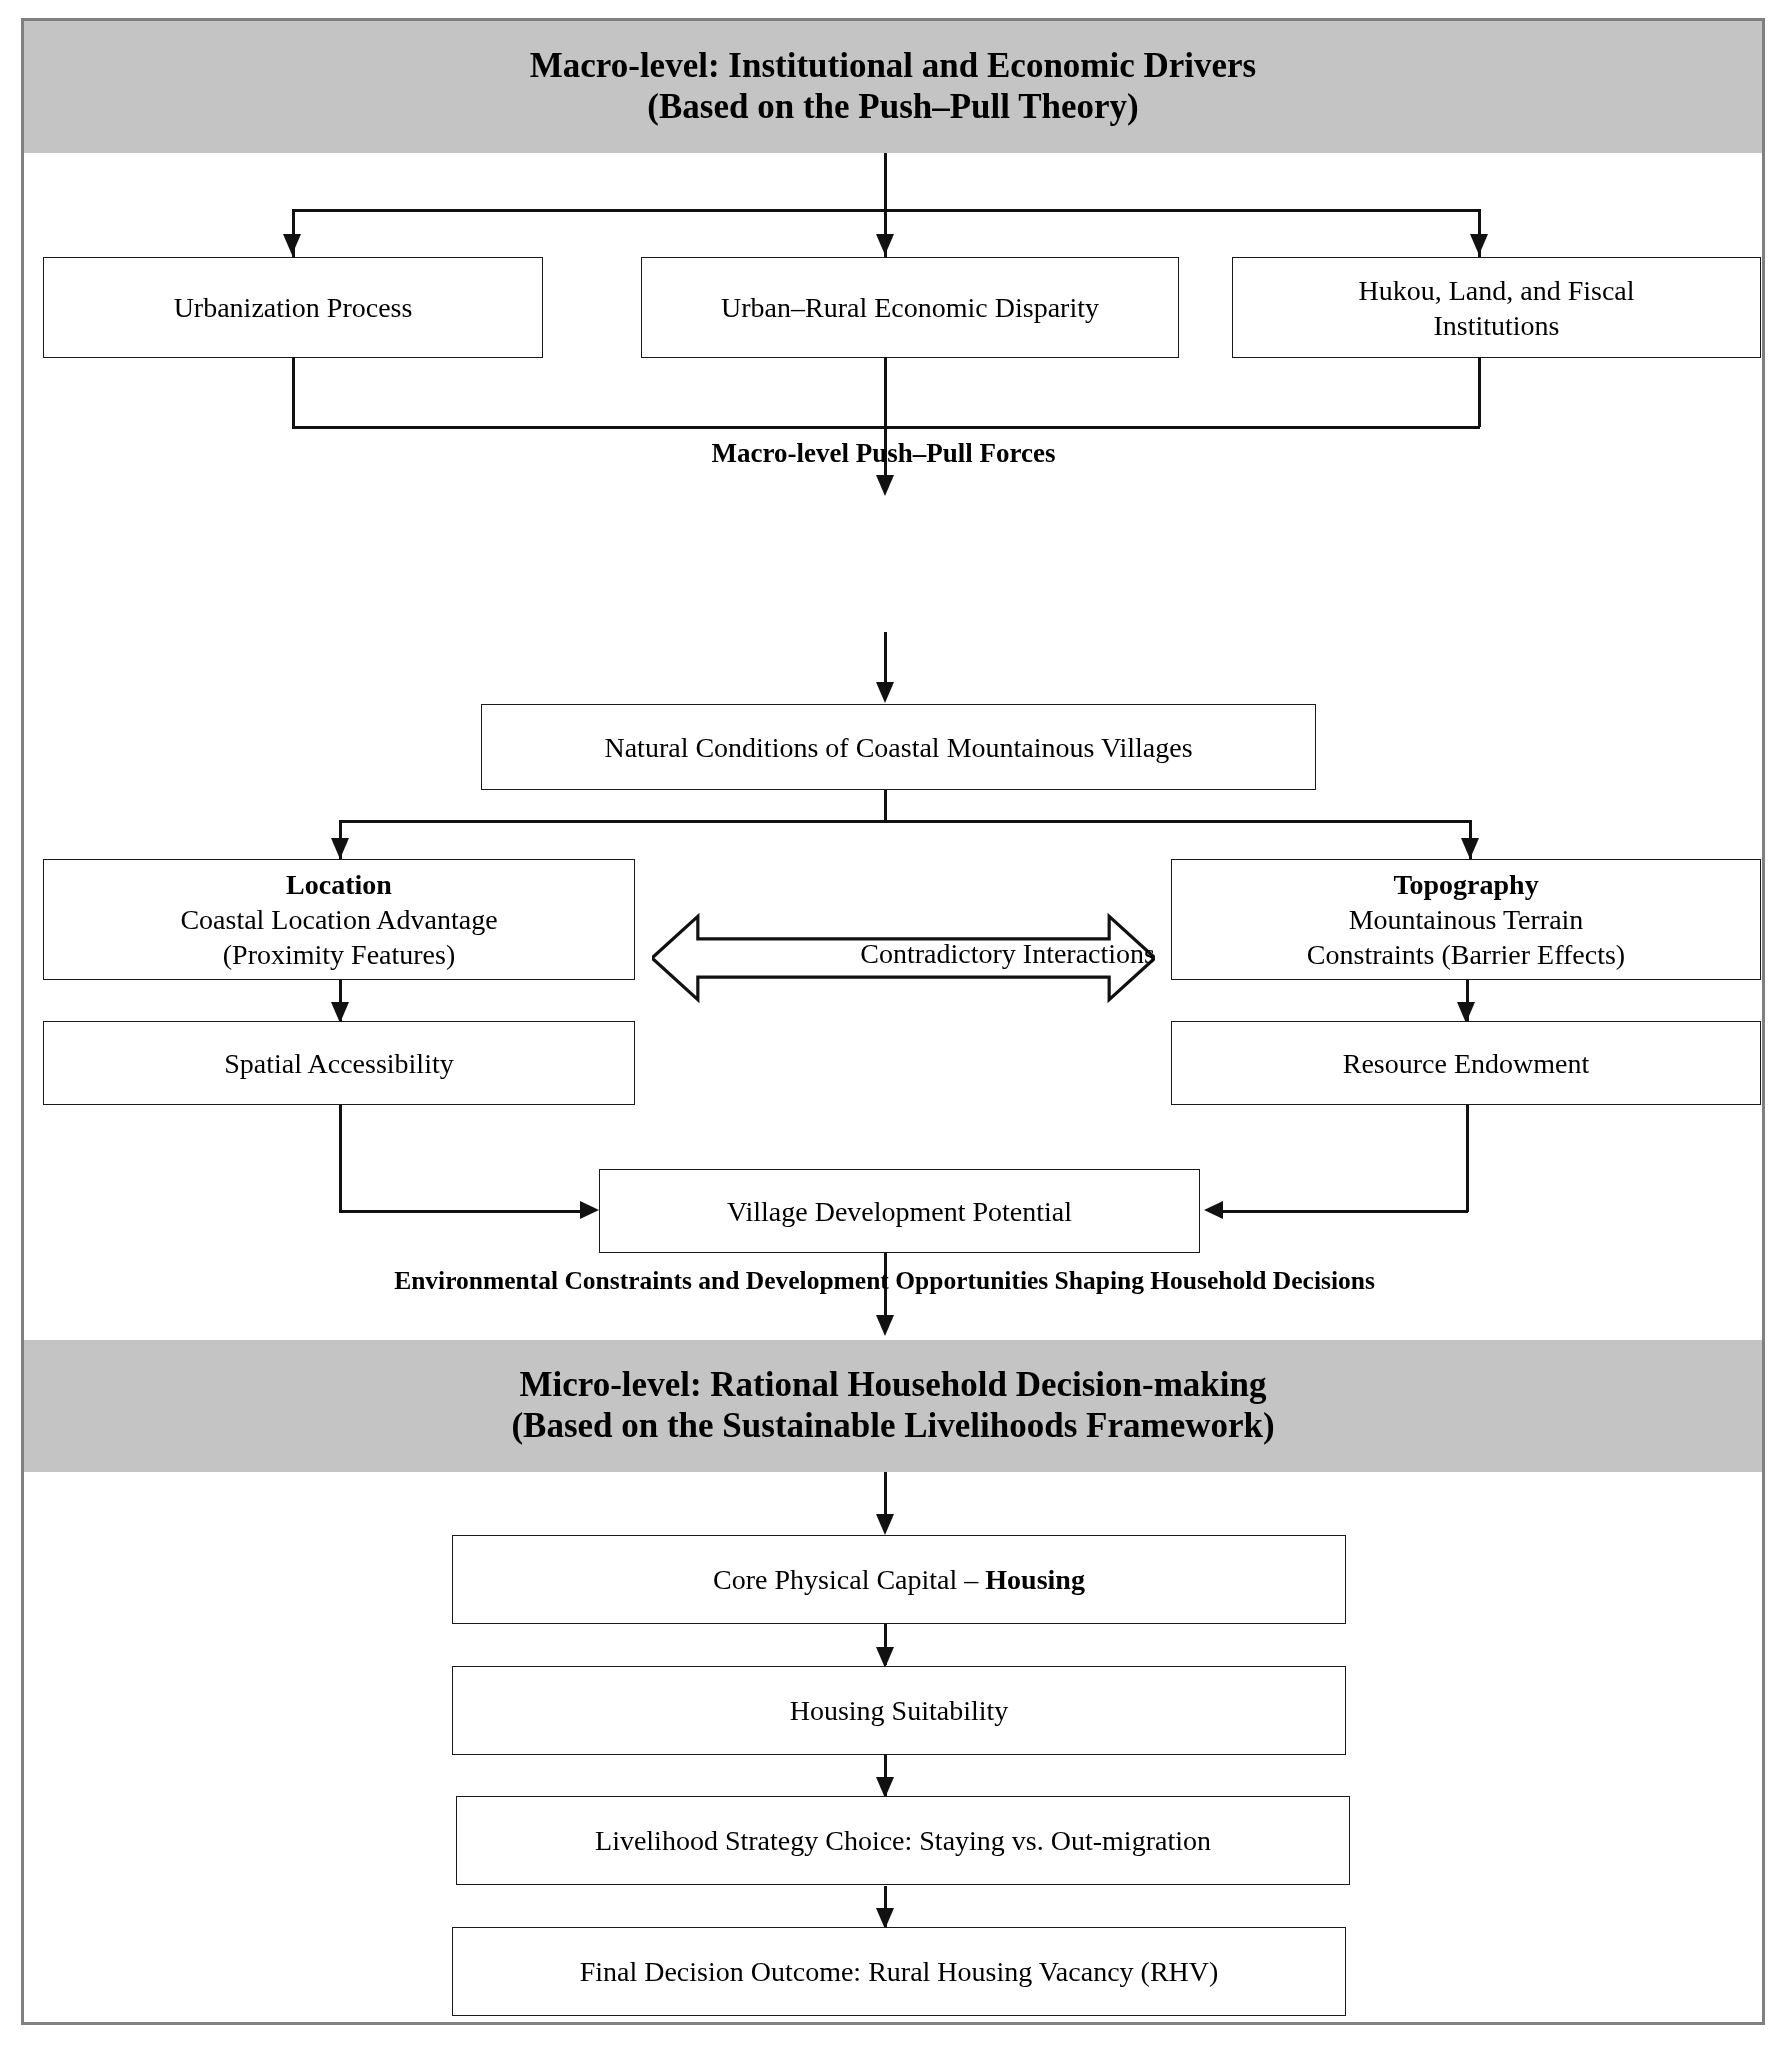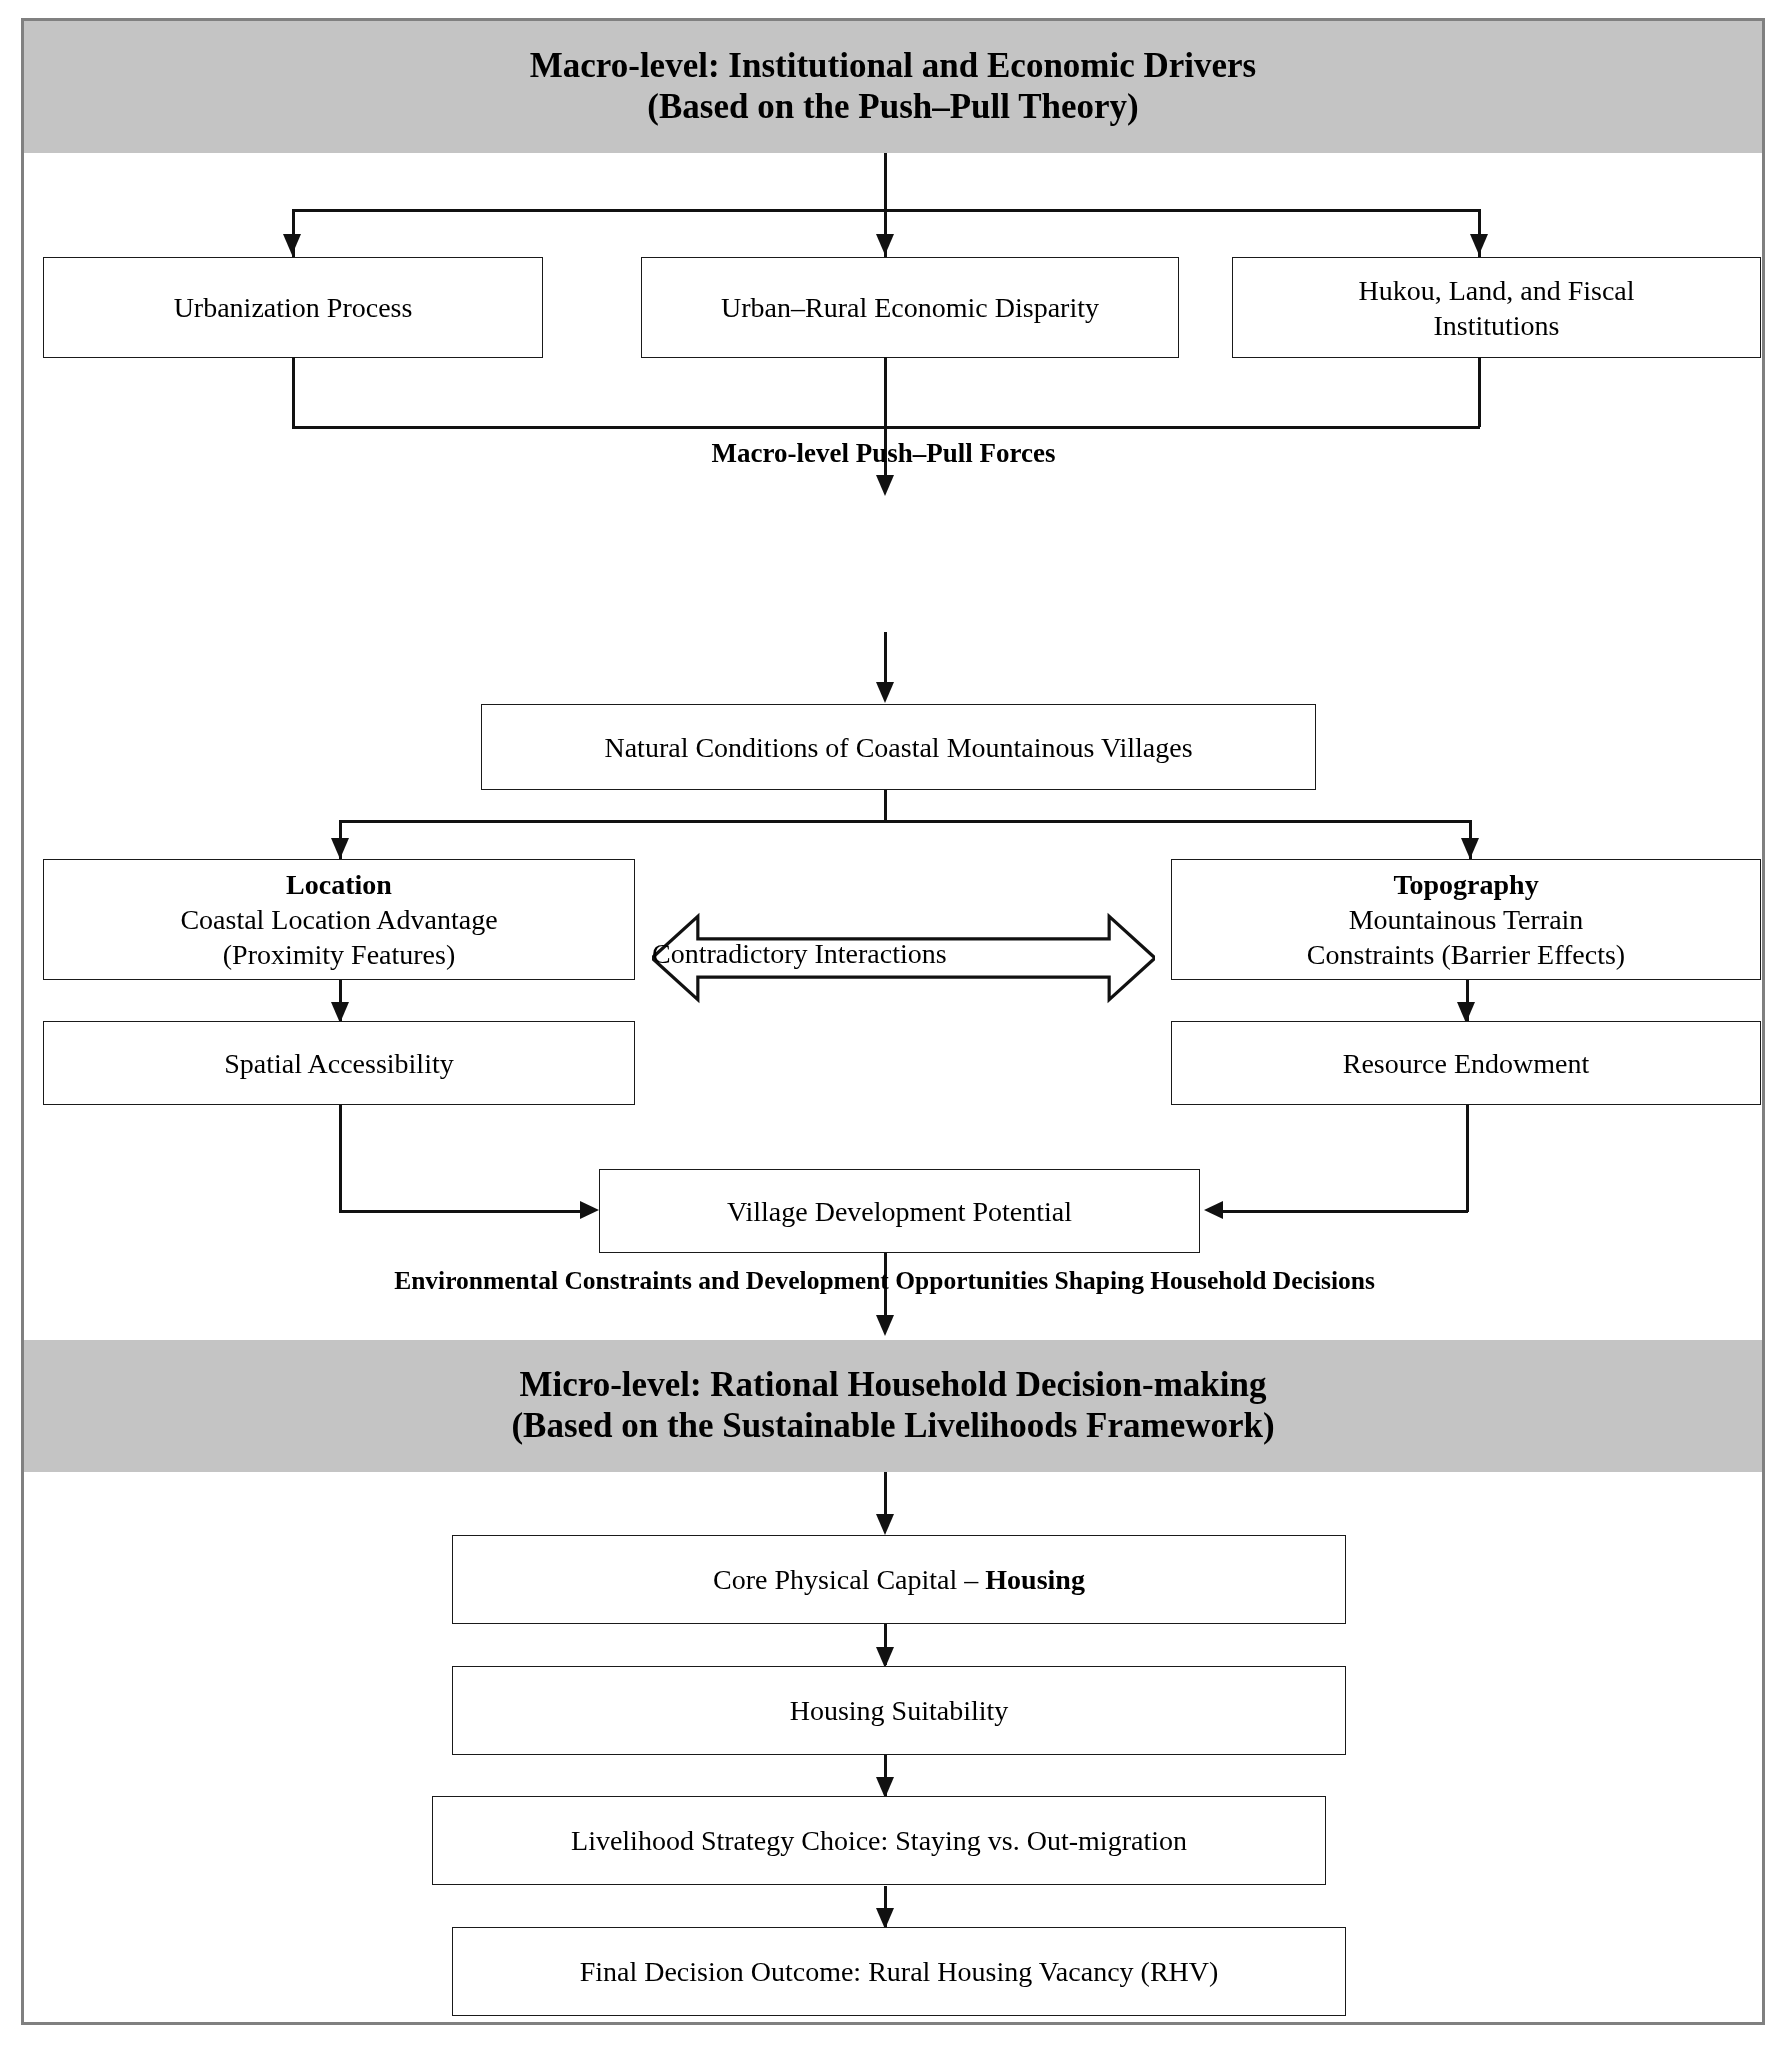--- a/index.html
+++ b/index.html
@@ -111,21 +111,21 @@
   #dbl-arrow{
     position:absolute;
     left:628px; top:889px;
     width:503px; height:96px;
   }
   #dbl-arrow svg{display:block;width:100%;height:100%;}
   #dbl-arrow-label{
     position:absolute;
     left:628px; top:917px;
     width:503px;
-    text-align:left;
+    text-align:right;
     font-size:28px;
     color:#000;
   }
 </style>
 </head>
 <body>
 
 <div id="page">
   <div id="frame">
 
@@ -251,21 +251,21 @@
     <div class="vline" style="left:860px; top:1603px; height:41px;"></div>
     <div class="arrowdown" style="left:852px; top:1626px;"></div>
 
     <div class="box" id="box-housing-suitability" style="left:428px; top:1645px; width:894px; height:89px;">
       <span>Housing Suitability</span>
     </div>
 
     <div class="vline" style="left:860px; top:1734px; height:41px;"></div>
     <div class="arrowdown" style="left:852px; top:1756px;"></div>
 
-    <div class="box" id="box-livelihood-strategy" style="left:408px; top:1775px; width:894px; height:89px;">
+    <div class="box" id="box-livelihood-strategy" style="left:432px; top:1775px; width:894px; height:89px;">
       <span>Livelihood Strategy Choice: Staying vs. Out-migration</span>
     </div>
 
     <div class="vline" style="left:860px; top:1865px; height:41px;"></div>
     <div class="arrowdown" style="left:852px; top:1887px;"></div>
 
     <div class="box" id="box-final-outcome" style="left:428px; top:1906px; width:894px; height:89px;">
       <span>Final Decision Outcome: Rural Housing Vacancy (RHV)</span>
     </div>
 

